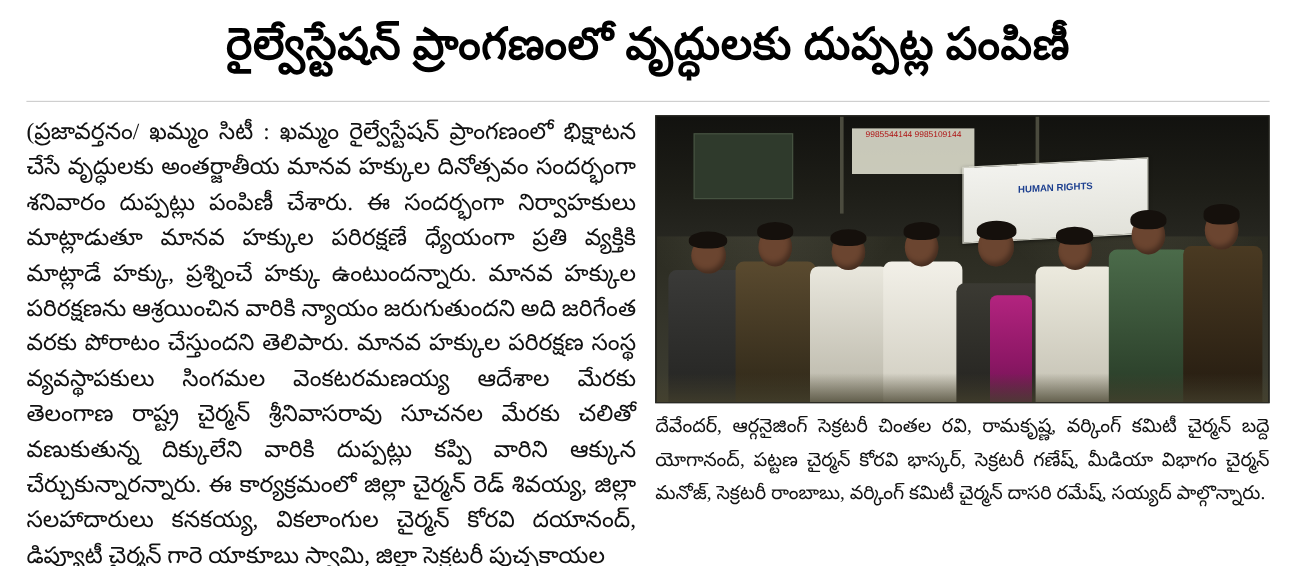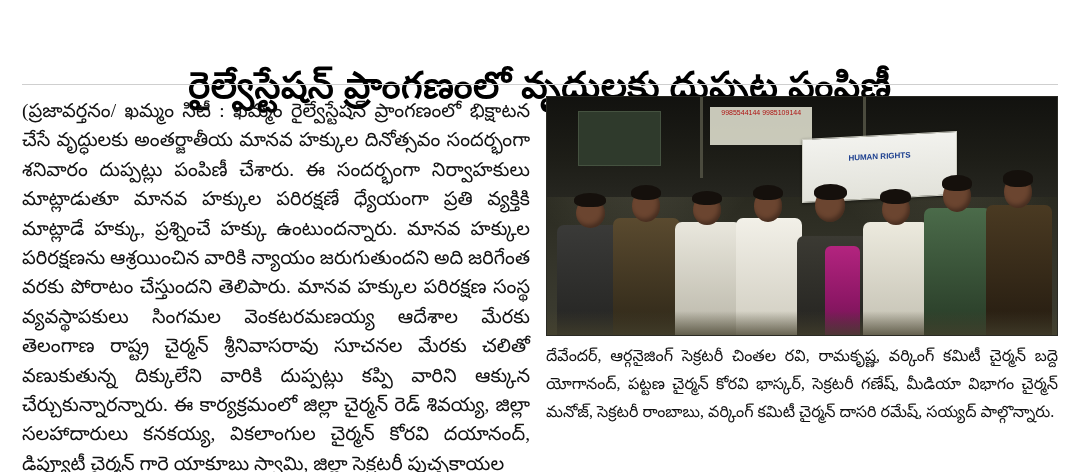--- a/index.html
+++ b/index.html
@@ -27,21 +27,20 @@
     top: 14px;
     width: 1080px;
     text-align: center;
     font-family: "Liberation Serif", serif;
     font-weight: bold;
     font-size: 37px;
     line-height: 48px;
     letter-spacing: 0.5px;
     color: #000000;
     white-space: nowrap;
-    margin-top: 48px;
   }
   .rule {
     position: absolute;
     left: 22px;
     top: 84px;
     width: 1036px;
     height: 1px;
     background: #cfcfcf;
   }
   .body-col {

